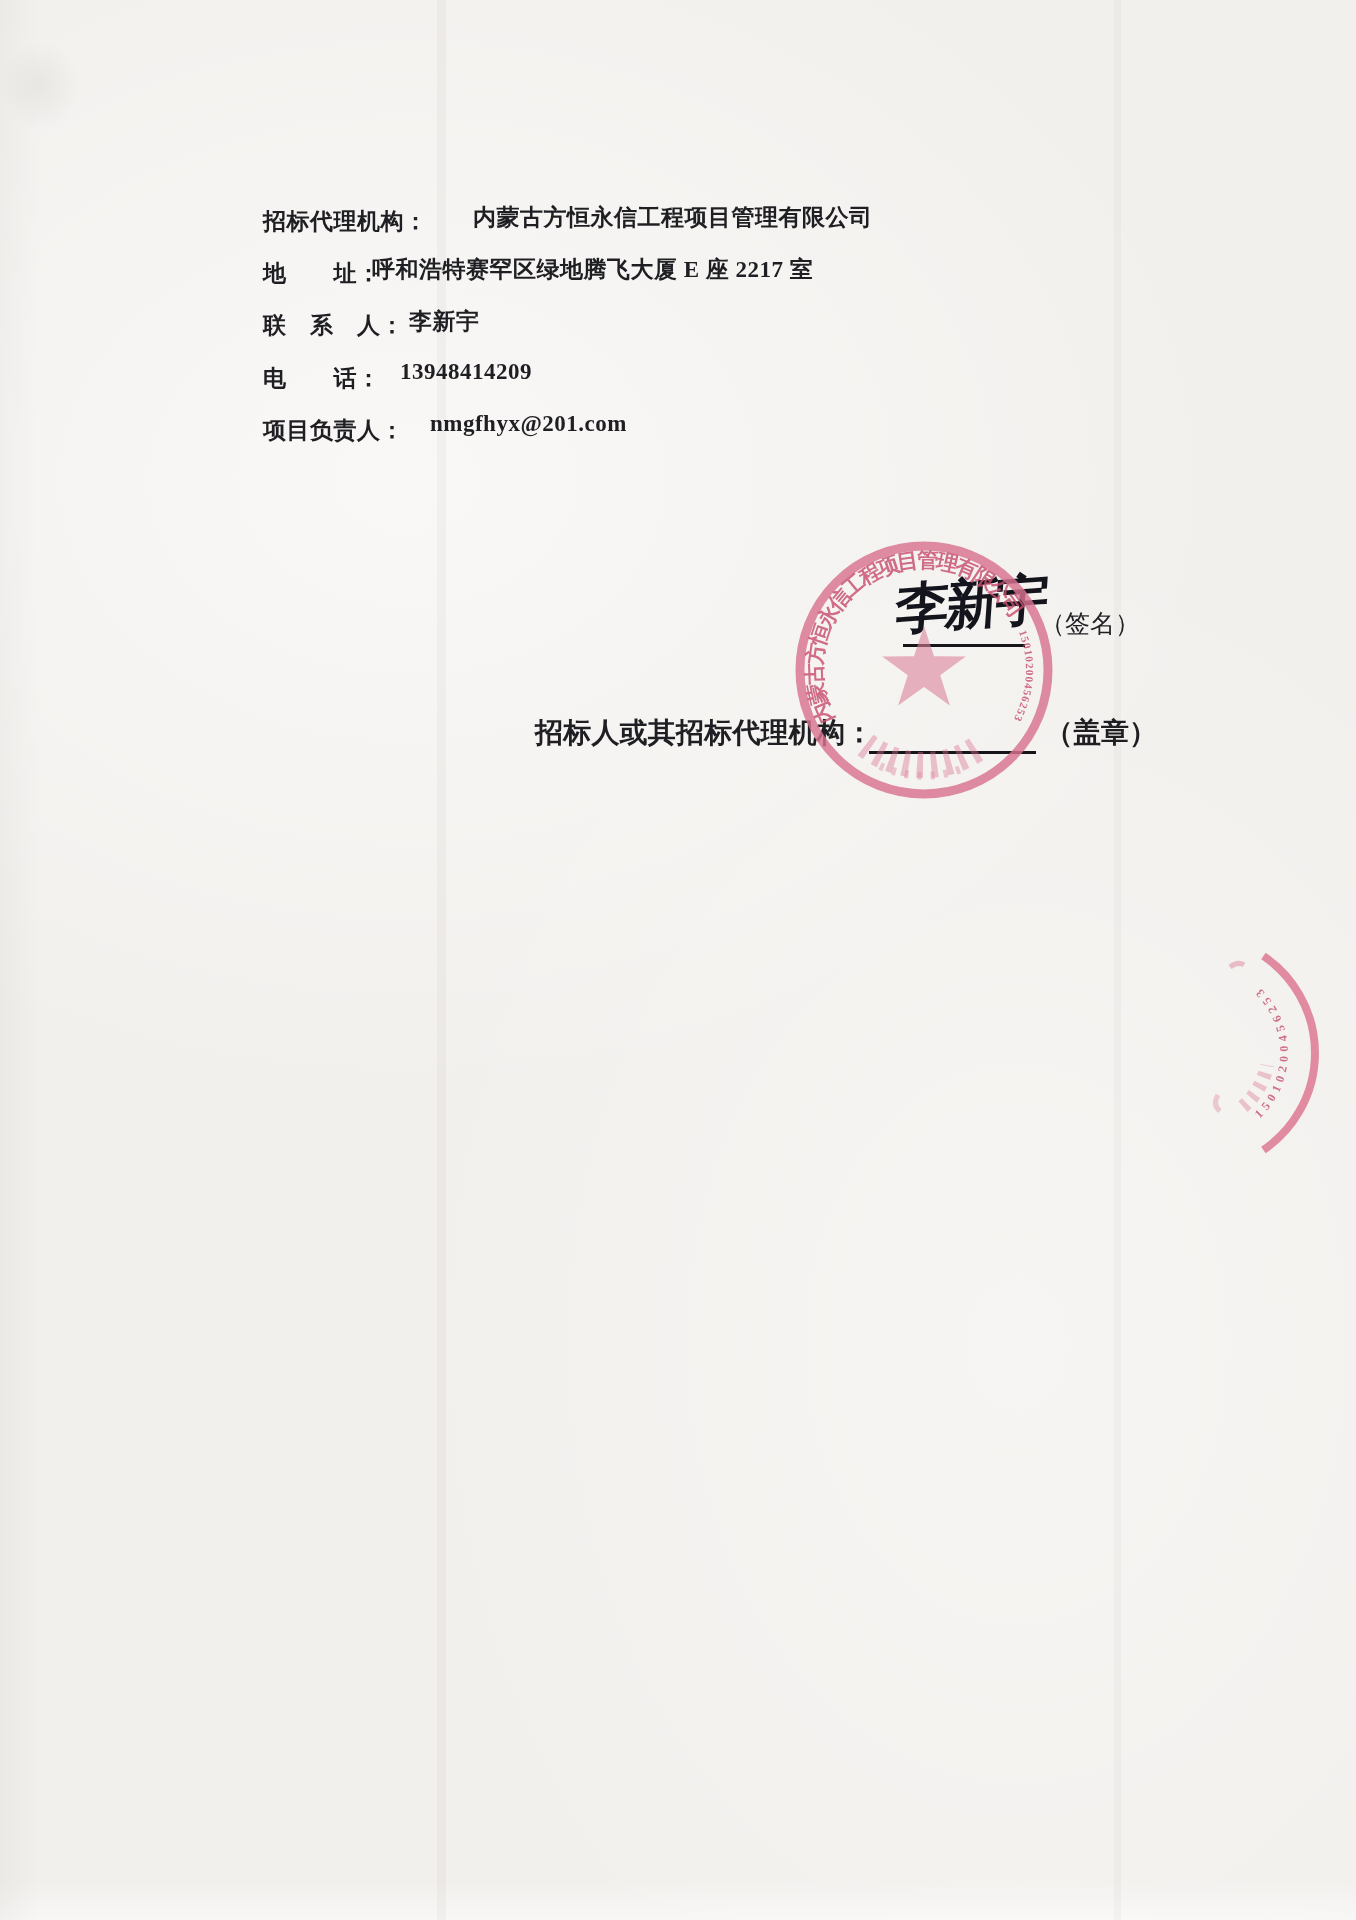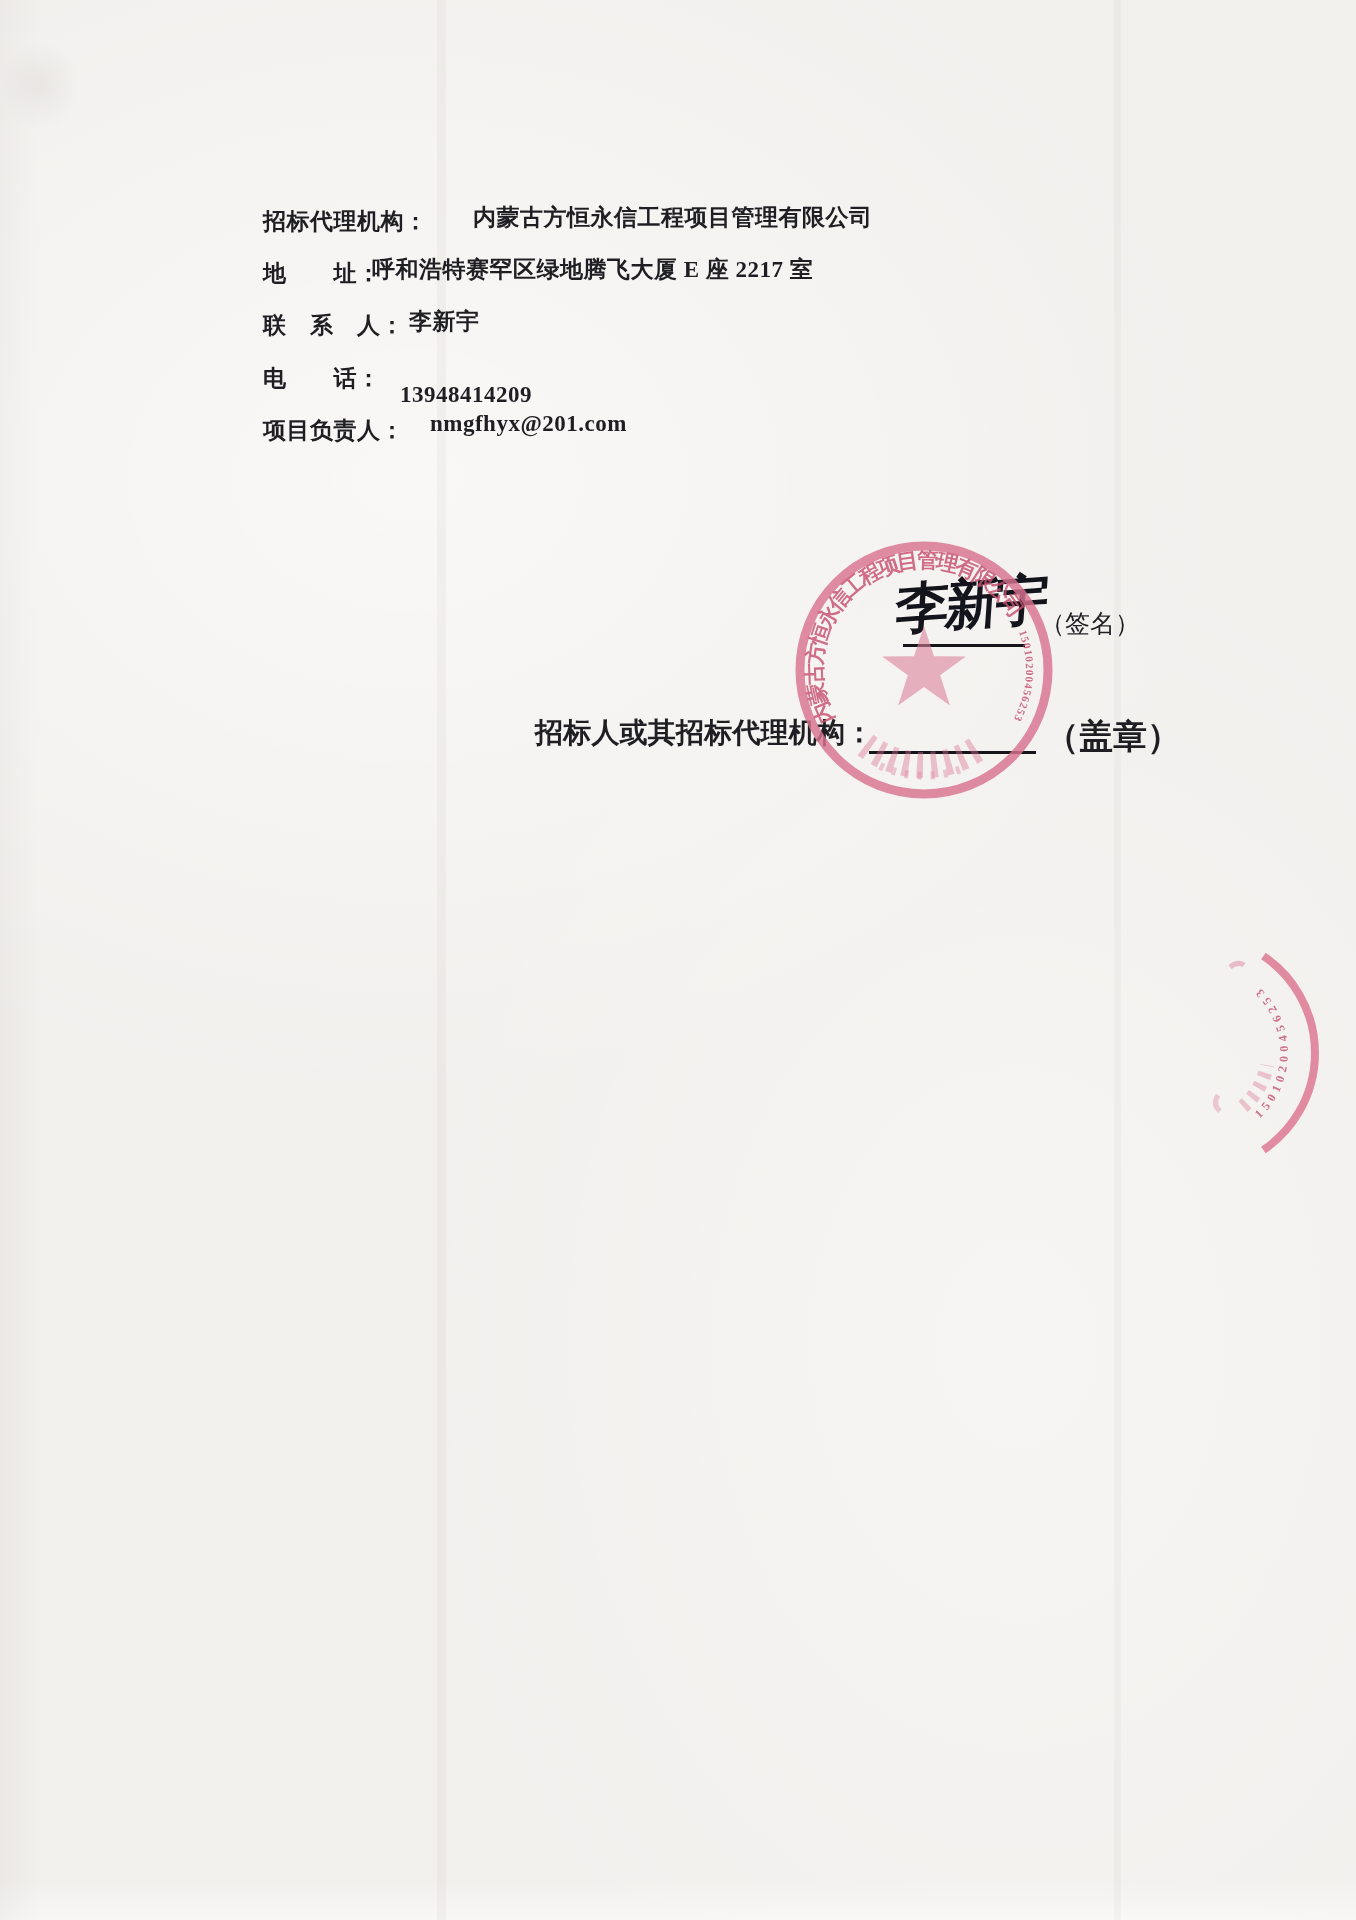--- a/index.html
+++ b/index.html
@@ -18,37 +18,37 @@
   .corner-shadow{position:absolute;left:0;top:40px;width:80px;height:90px;
        background:radial-gradient(closest-side,rgba(100,95,90,.08),rgba(100,95,90,0));}
 
   .info-row{position:absolute;left:263px;height:32px;font-size:23px;font-weight:600;
        color:#1f1f23;white-space:nowrap;letter-spacing:.5px;}
   .info-row .lbl{position:absolute;left:0;top:4px;}
   .info-row .val{position:absolute;top:0;}
   .r1{top:202px;} .r1 .val{left:210px;}
   .r2{top:254px;} .r2 .val{left:109px;}
   .r3{top:306px;} .r3 .val{left:146px;}
-  .r4{top:359px;} .r4 .val{left:137px;margin-top:23px;}
+  .r4{top:359px;} .r4 .val{left:137px;}
   .r5{top:411px;} .r5 .val{left:167px;}
 
   .line6-label{position:absolute;left:225px;top:607px;font-size:28px;font-weight:600;
        color:#1f1f23;white-space:nowrap;letter-spacing:.2px;}
   .sig-underline{position:absolute;left:903px;top:644px;width:122px;height:0;
        border-bottom:3px solid #15151a;}
   .signature{position:absolute;left:893px;top:574px;width:140px;font-size:54px;
        color:#14141c;font-weight:700;white-space:nowrap;letter-spacing:-4px;
        transform:rotate(-4deg) skewX(-8deg);transform-origin:left bottom;}
   .sign-suffix{position:absolute;left:1040px;top:607px;font-size:25px;font-weight:400;color:#1f1f23;}
 
   .line7-label{position:absolute;left:535px;top:714px;font-size:28px;font-weight:600;
        color:#1f1f23;white-space:nowrap;letter-spacing:.2px;}
   .stamp-underline{position:absolute;left:869px;top:751px;width:167px;height:0;
        border-bottom:3px solid #15151a;}
-  .stamp-suffix{position:absolute;left:1045px;top:714px;font-size:34px;font-weight:600;color:#1f1f23;}
+  .stamp-suffix{position:absolute;left:1045px;top:714px;font-size:28px;font-weight:600;color:#1f1f23;}
 
   .seal-svg{position:absolute;left:794px;top:536px;width:266px;height:270px;}
   .partial-seal-svg{position:absolute;left:1070px;top:925px;width:286px;height:260px;}
   svg text{font-family:"Liberation Serif","DejaVu Serif",serif;}
 </style>
 </head>
 <body>
 
 <div class="paper">
   <div class="streak s1"></div>

